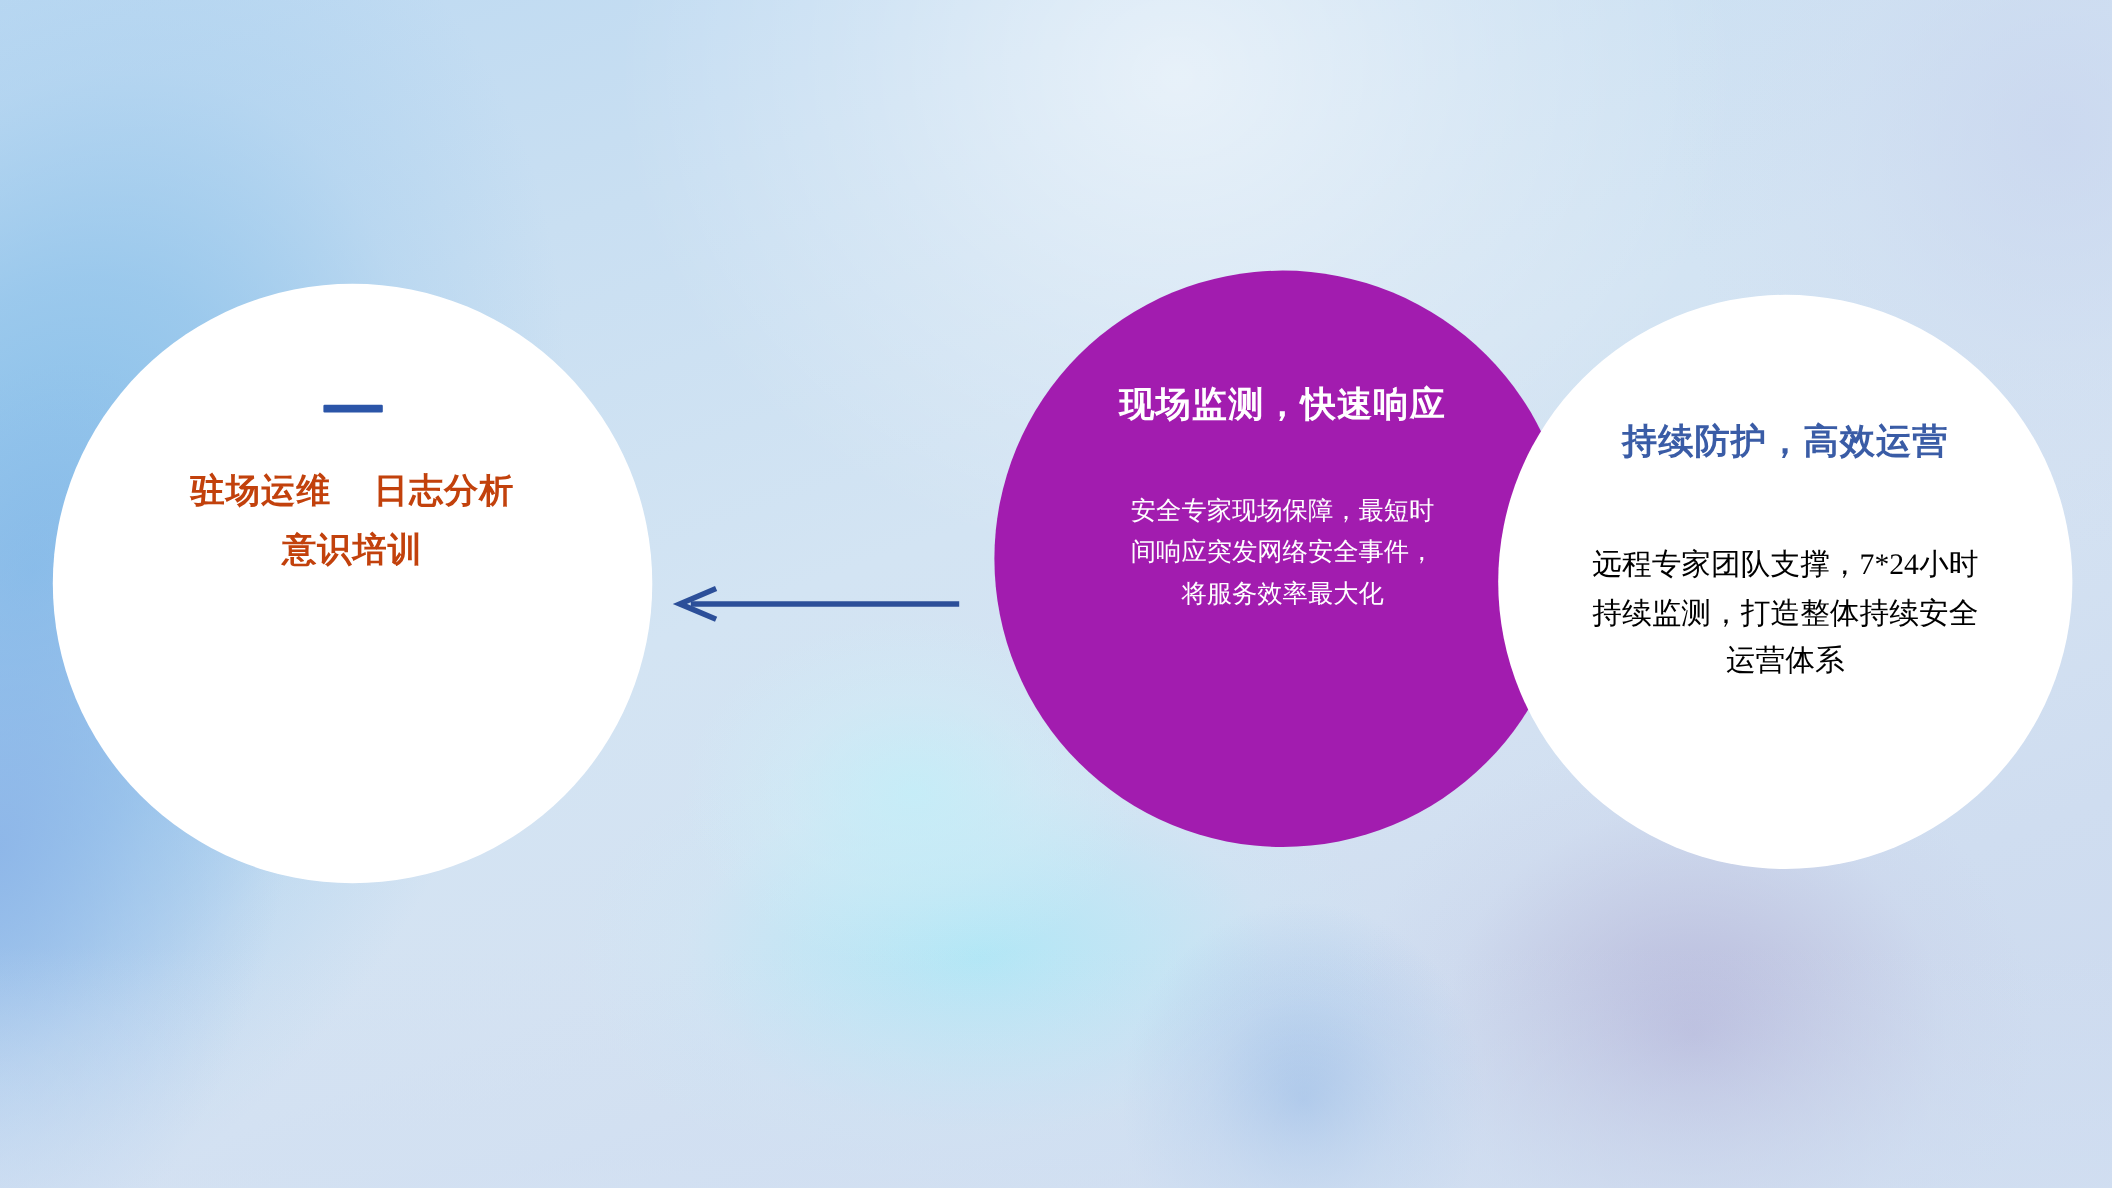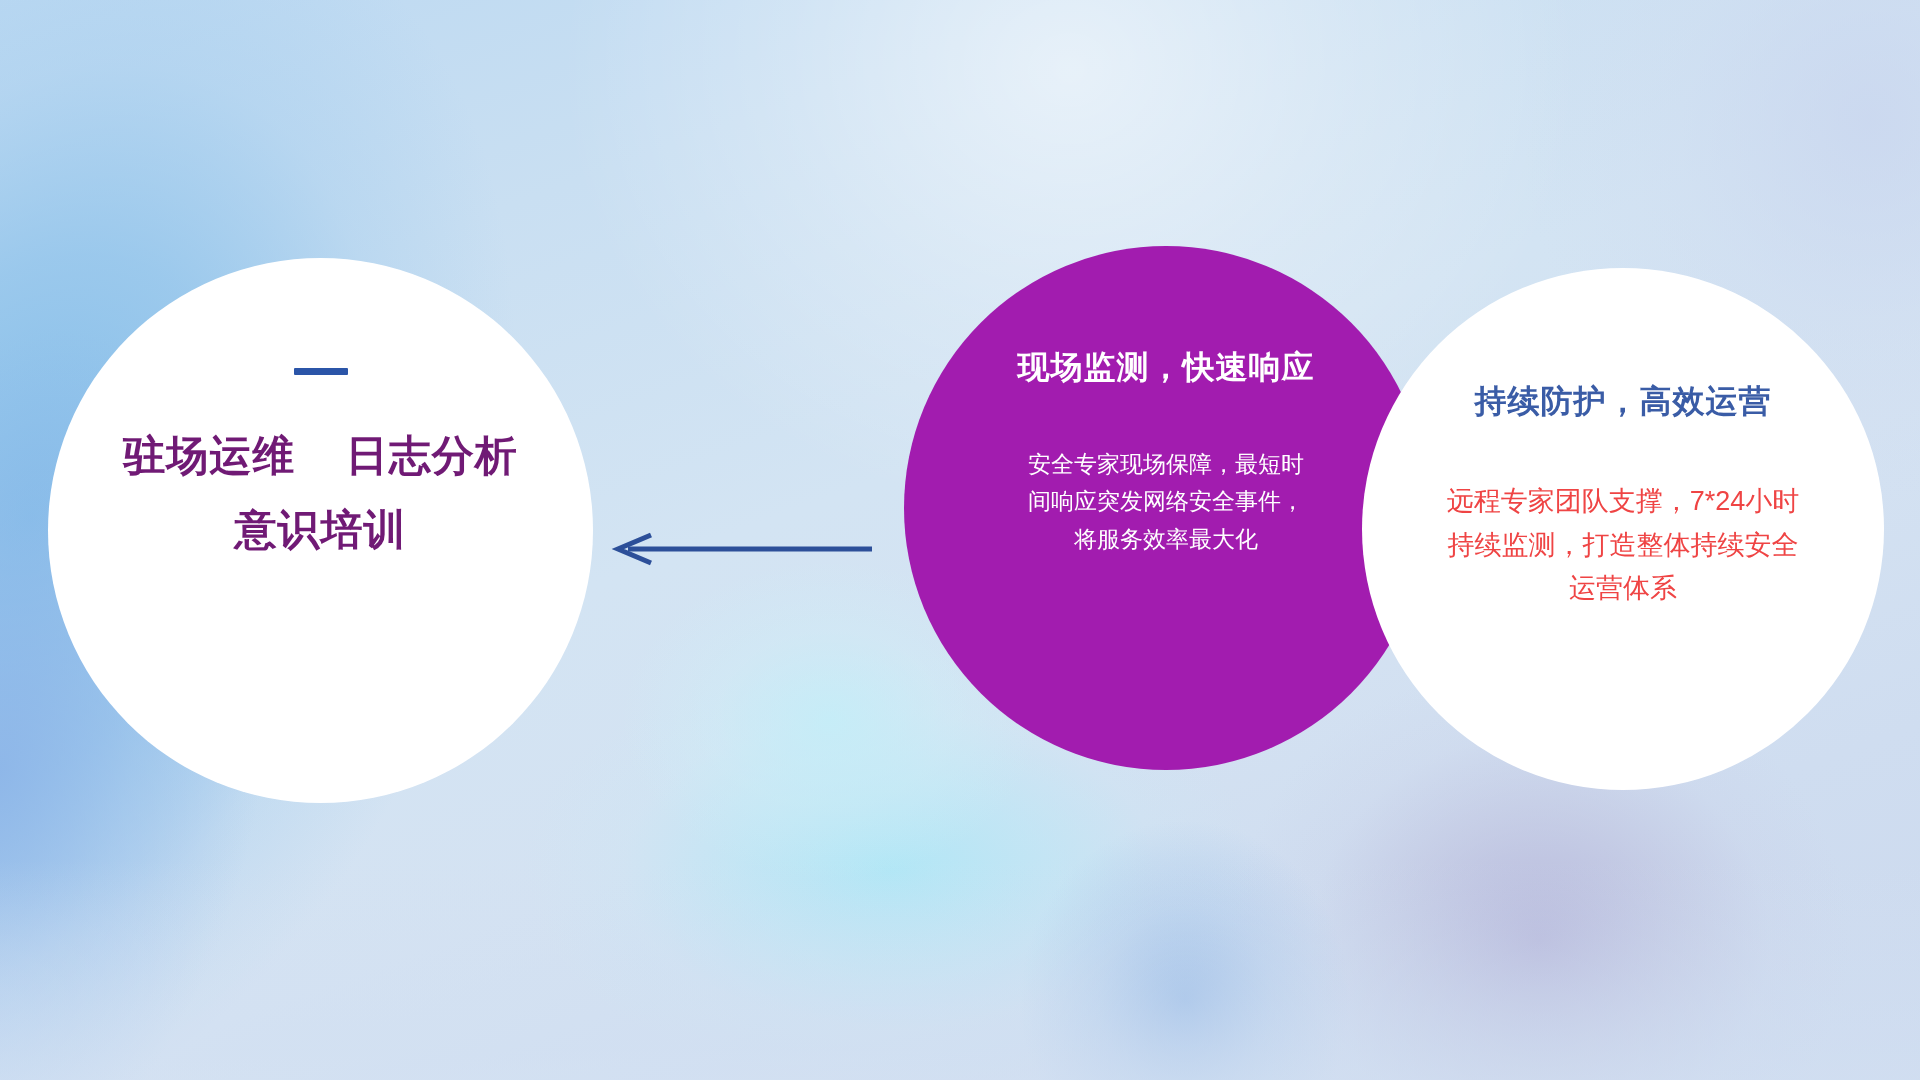--- a/index.html
+++ b/index.html
@@ -164,23 +164,23 @@
 
   .dash {
     width: 54px;
     height: 7px;
     background: #2b55a8;
     margin: 0 auto 44px auto;
     border-radius: 1px;
   }
 
   .left-lines {
-    color: #701a75;
+    color: #c2410c;
     font-weight: bold;
-    font-size: 42px;
+    font-size: 31px;
     line-height: 1.75;
     letter-spacing: 1px;
   }
   .left-lines .row { white-space: pre; }
 
   .mid-title {
     color: #ffffff;
     font-weight: bold;
     font-size: 32px;
     letter-spacing: 1px;
@@ -196,32 +196,32 @@
   }
 
   .right-title {
     color: #3a5ca6;
     font-weight: bold;
     font-size: 32px;
     letter-spacing: 1px;
     white-space: nowrap;
   }
   .right-body {
-    color: #ef4444;
+    color: #000000;
     font-size: 27px;
     line-height: 1.62;
     width: 368px;
-    margin: 0 auto;
+    margin: 12px auto;
     text-align: center;
   }
 
   
   #content-left   { top: 110px; }
   #content-middle { top: 100px; }
-  #content-right  { top: 112px; }
+  #content-right  { top: 112px; font-family: Liberation Serif, serif; }
 
   .mid-gap { height: 56px; }
   .right-gap { height: 56px; }
 </style>
 </head>
 <body>
 
 <div id="stage">
 
   <div class="bg-base"></div>

